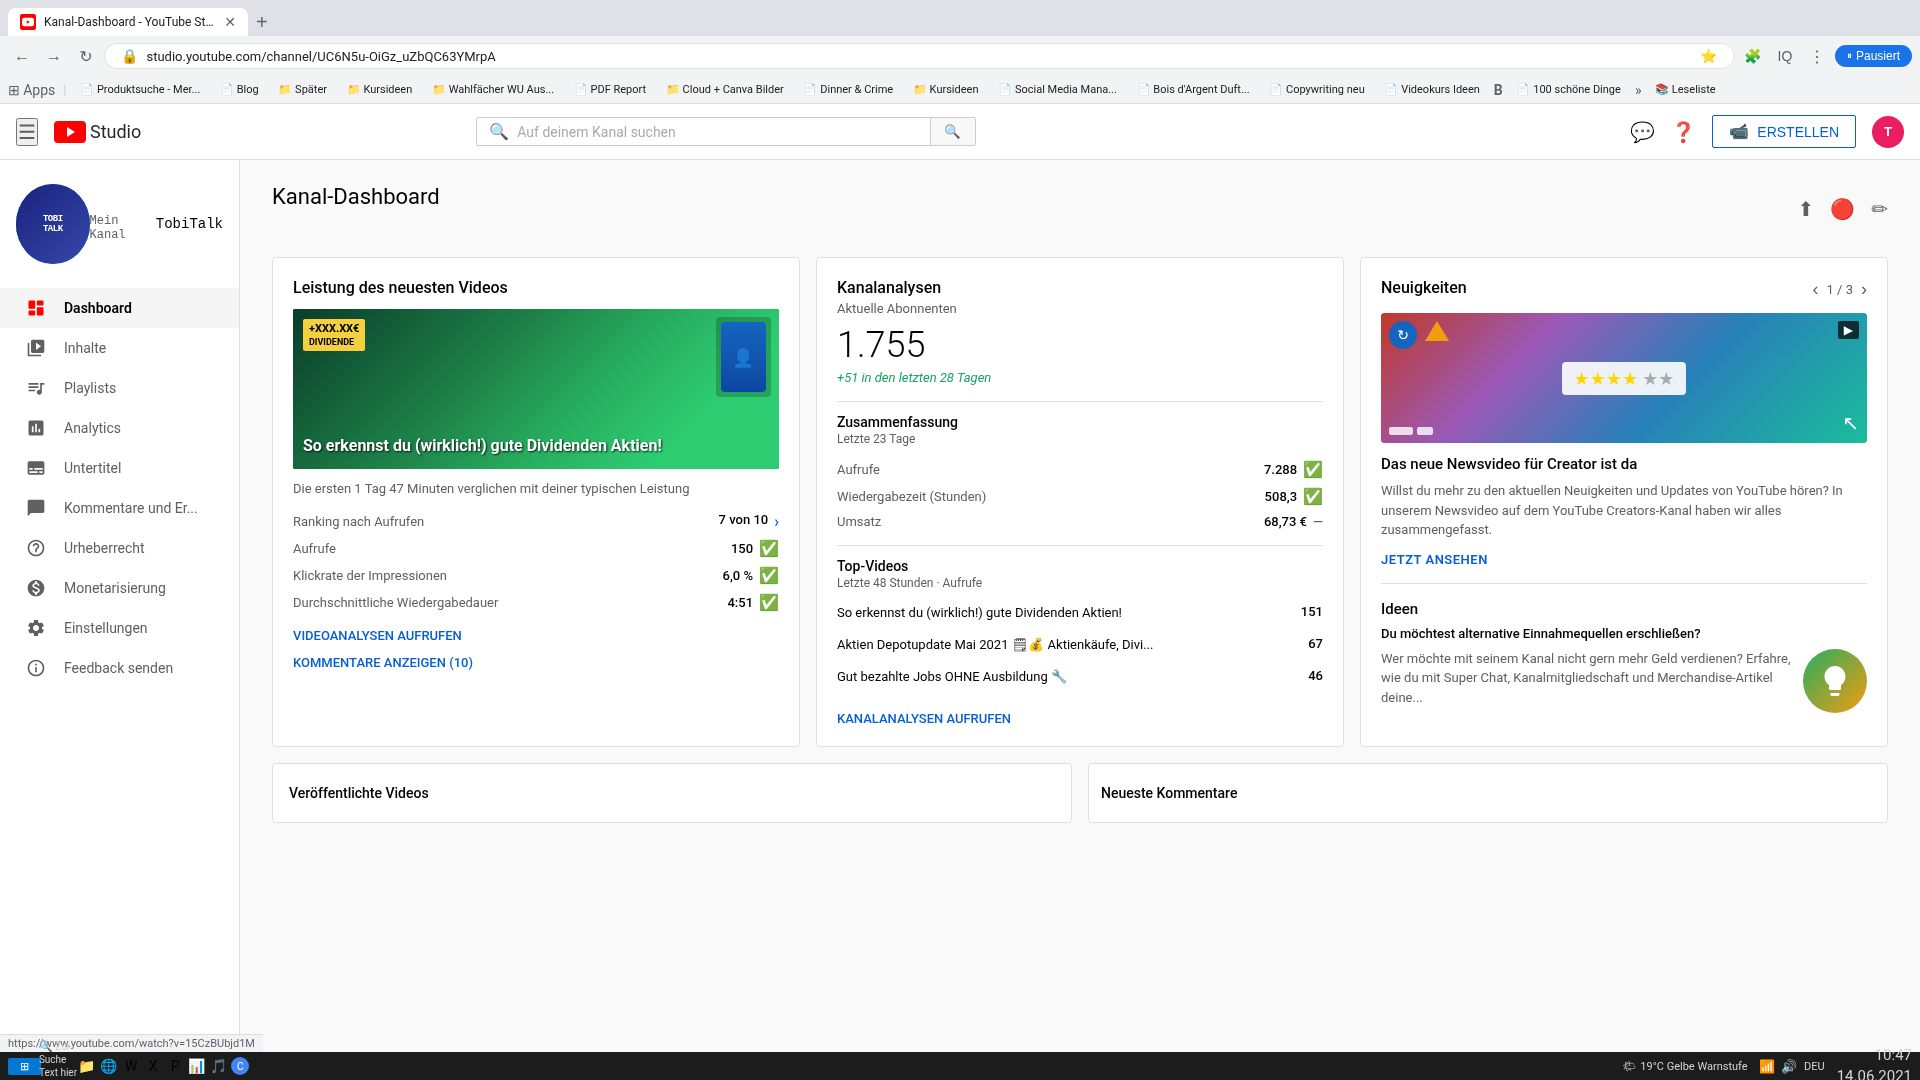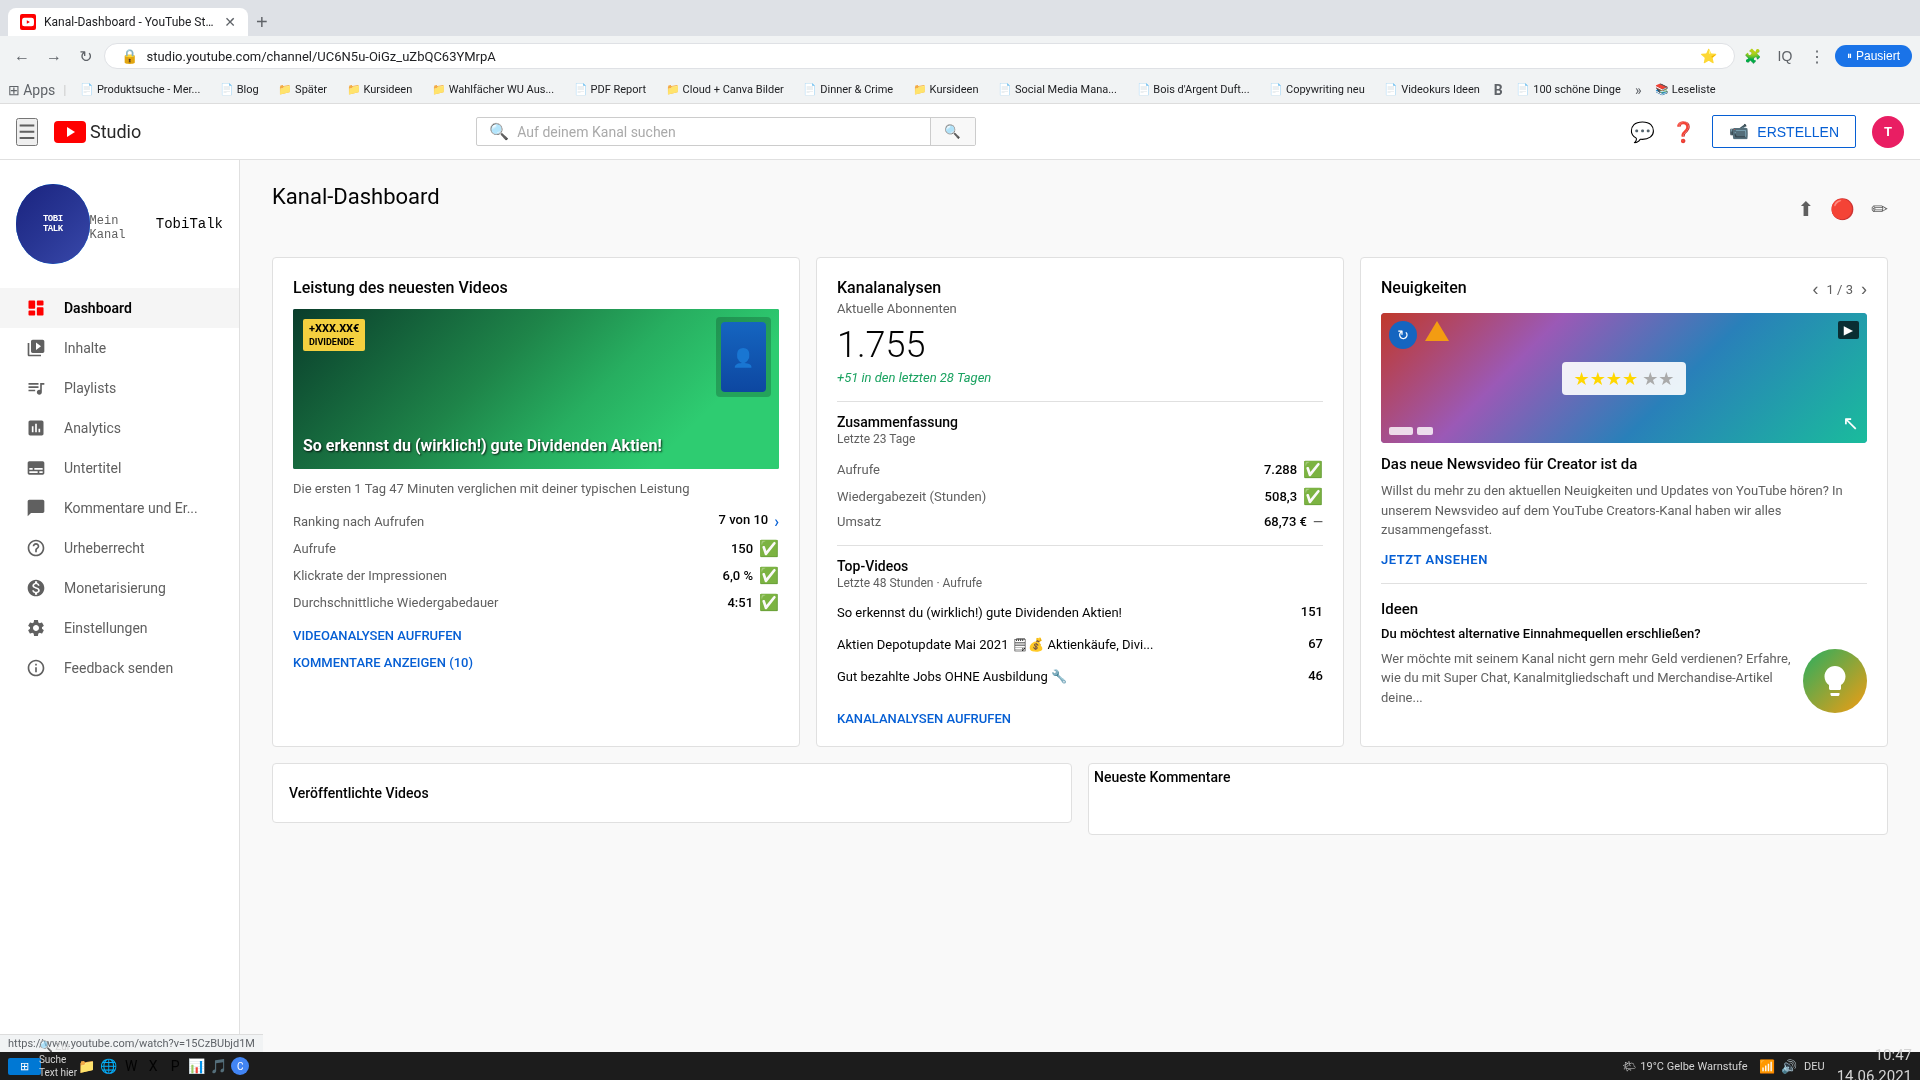--- a/index.html
+++ b/index.html
@@ -489,21 +489,21 @@
               </div>
             </div>
           </div>
         </div>
       </div>
 
       <div style="display:grid;grid-template-columns:1fr 1fr;gap:16px;margin-top:16px;">
         <div style="background:#fff;border:1px solid #e0e0e0;border-radius:4px;padding:16px;height:60px;display:flex;align-items:center;">
           <span style="font-size:14px;font-weight:500;color:#030303;">Veröffentlichte Videos</span>
         </div>
-        <div style="background:#fff;border:1px solid #e0e0e0;border-radius:4px;padding:5px;height:72px;display:flex;align-items:flex-start;">
+        <div style="background:#fff;border:1px solid #e0e0e0;border-radius:4px;padding:12px;height:60px;display:flex;align-items:center;">
           <span style="font-size:14px;font-weight:500;color:#030303;">Neueste Kommentare</span>
         </div>
       </div>
     </div>
   </div>
 </div>
 
 <div style="position:fixed;bottom:28px;left:0;background:#f1f3f4;border-top:1px solid #ddd;padding:2px 8px;font-size:11px;color:#5f6368;z-index:50;">
   <span>https://www.youtube.com/watch?v=15CzBUbjd1M</span>
 </div>

